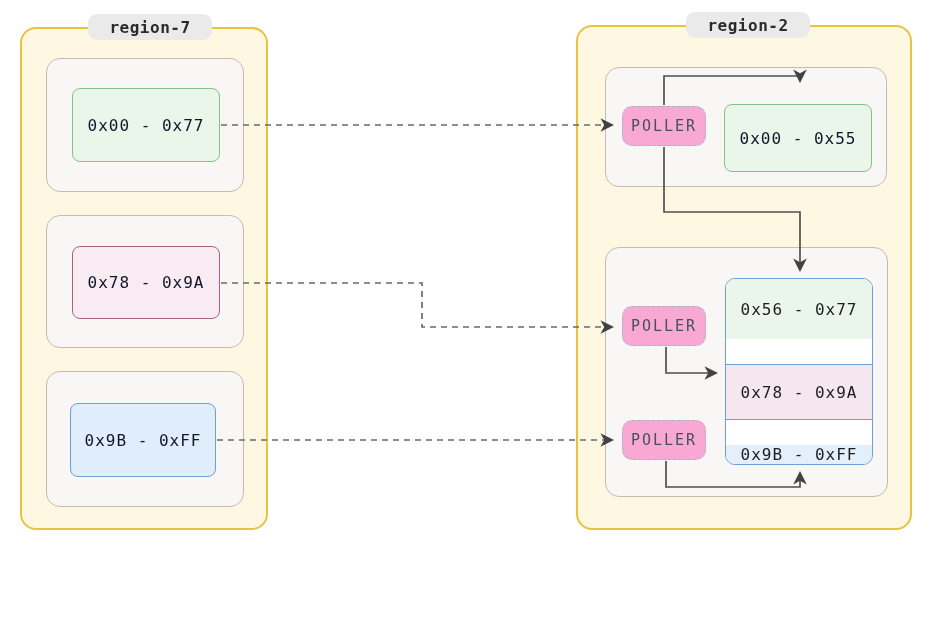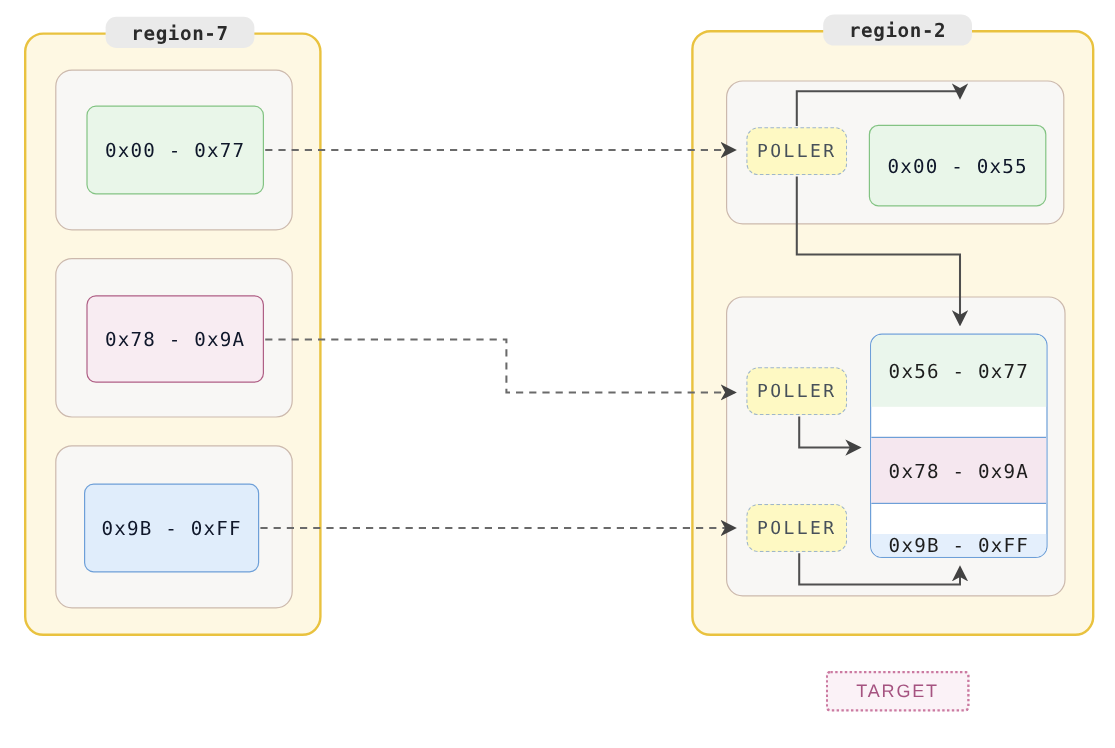--- a/index.html
+++ b/index.html
@@ -57,21 +57,21 @@
   .seg{
     display:flex;align-items:center;justify-content:center;
     font-size:16px;letter-spacing:1px;color:#1E1E1E;box-sizing:border-box;
   }
   .seg-1{height:65px;background:#EAF6EC;}
   .seg-2{height:60px;background:#F5E7EF;border-top:1.5px solid #6D9FD8;border-bottom:1.5px solid #6D9FD8;}
   .seg-3{flex:1;background:#E4EFFC;}
 
   
   .poller{
-    background:#fef9c3;border:1.6px dashed #9FB6CB;border-radius:10px;
+    background:#f9a8d4;border:1.6px dashed #9FB6CB;border-radius:10px;
     display:flex;align-items:center;justify-content:center;
     font-size:15px;letter-spacing:2px;color:#47505A;z-index:4;
   }
   .p-1{left:622px;top:106px;width:84px;height:40px;}
   .p-2{left:622px;top:306px;width:84px;height:40px;}
   .p-3{left:622px;top:420px;width:84px;height:40px;}
 
   
   .badge{
     width:120px;height:34px;background:#FBF2F7;border:2px dotted #CB7AA1;
@@ -114,21 +114,20 @@
     <div class="seg seg-3">0x9B - 0xFF</div>
   </div>
 
   <div class="abs poller p-1">POLLER</div>
   <div class="abs poller p-2">POLLER</div>
   <div class="abs poller p-3">POLLER</div>
 
   <div class="abs pill pill-1">region-7</div>
   <div class="abs pill pill-2">region-2</div>
 
-  <div class="abs badge badge-target">TARGET</div>
 
   <svg class="edges" width="929" height="623" viewBox="0 0 929 623">
     <defs>
       <marker id="arrow" viewBox="0 0 10 10" refX="8.5" refY="5" markerWidth="8" markerHeight="8" orient="auto-start-reverse">
         <path d="M0,0 L10,5 L0,10 L2.8,5 Z" fill="#424242"></path>
       </marker>
     </defs>
     <path class="edge-dashed" d="M 221 125 L 612 125" marker-end="url(#arrow)"></path>
     <path class="edge-dashed" d="M 221 283 L 422 283 L 422 327 L 612 327" marker-end="url(#arrow)"></path>
     <path class="edge-dashed" d="M 217 440 L 612 440" marker-end="url(#arrow)"></path>

